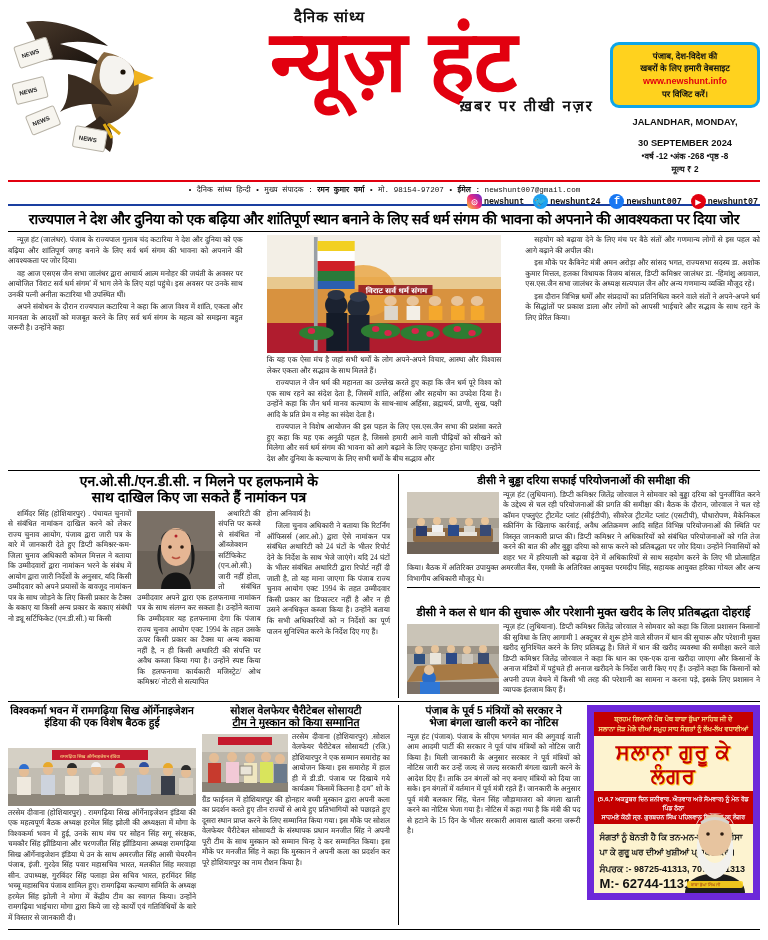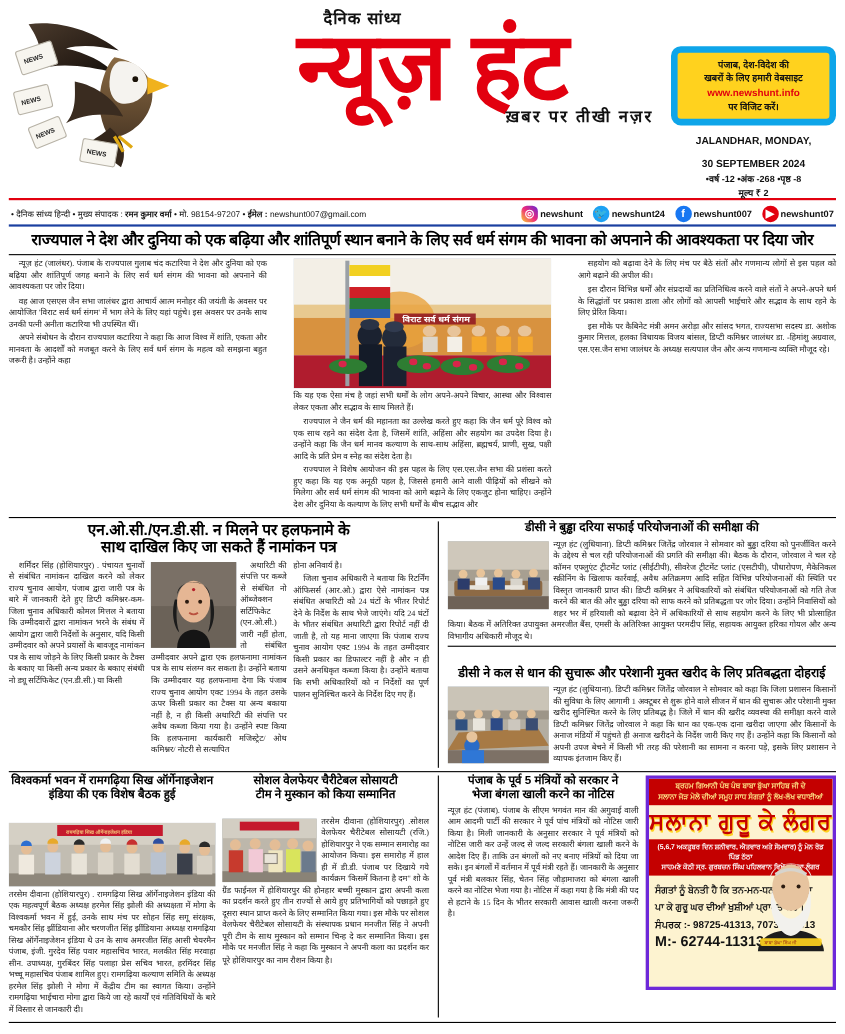--- a/index.html
+++ b/index.html
@@ -69,40 +69,41 @@
     letter-spacing: 2px;
   }
   .info-col {
     flex: 0 0 150px;
     margin-top: 42px;
     text-align: center;
     font-family: "Liberation Sans", sans-serif;
   }
   .web-box {
     background: #ffd21e;
-    border: 6px solid #0ea5e9;
+    border: 3px solid #0ea5e9;
     border-radius: 9px;
     padding: 5px 4px 5px;
     font-size: 8.5px;
     line-height: 1.45;
     color: #111;
     font-weight: 600;
   }
   .web-url { color: #e2000f; font-weight: 700; font-size: 9px; }
   .dateline { font-size: 9.3px; font-weight: 700; line-height: 1.35; margin-top: 8px; }
   .issue-line { font-size: 8.2px; font-weight: 600; line-height: 1.35; margin-top: 2px; }
 
   
   .strip-rule-top { height: 2px; background: #e2000f; margin: 0 0 2px; }
   .strip-rule-blue { height: 2px; background: #1a3fa0; }
   .strip {
     display: flex; align-items: center;
     height: 20px;
-    font-family: Liberation Sans, sans-serif;
+    font-family: Liberation Mono, monospace;
     padding: 0 2px;
+    flex-direction: column;
   }
   .imprint { font-size: 7.6px; color: #111; white-space: nowrap; }
   .imprint b { font-weight: 700; }
   .socials { margin-left: auto; display: flex; align-items: center; gap: 3px; }
   .soc { display: flex; align-items: center; gap: 2px; margin-left: 6px; }
   .soc-ic {
     width: 15px; height: 15px; border-radius: 4px;
     display: inline-flex; align-items: center; justify-content: center;
     color: #fff; font-size: 10px; font-weight: 700;
   }
@@ -165,21 +166,21 @@
   .pane-right { flex: 1 1 auto; }
   .vdivide { border-left: 1px solid #000; }
 
   .sub3 { display: flex; gap: 6px; }
   .sub3 > div { flex: 1 1 0; }
   .sub2 { display: flex; gap: 6px; }
   .sub2 > div { flex: 1 1 0; }
 
   
   .ad {
-    border: 3px solid #6d28d9;
+    border: 7px solid #6d28d9;
     background: #fdf3d0;
     padding: 0;
     position: relative;
     overflow: hidden;
     height: 195px;
   }
   .ad-top {
     background: #c40000; color: #ffe98a;
     font-family: "Liberation Sans", sans-serif;
     font-size: 6.6px; font-weight: 700;
@@ -387,22 +388,22 @@
       <div class="body" style="margin-top:2px;">
         <p style="text-indent:0;">कि यह एक ऐसा मंच है जहां सभी धर्मों के लोग अपने-अपने विचार, आस्था और विश्वास लेकर एकता और सद्भाव के साथ मिलते हैं।</p>
         <p>राज्यपाल ने जैन धर्म की महानता का उल्लेख करते हुए कहा कि जैन धर्म पूरे विश्व को एक साथ रहने का संदेश देता है, जिसमें शांति, अहिंसा और सहयोग का उपदेश दिया है। उन्होंने कहा कि जैन धर्म मानव कल्याण के साथ-साथ अहिंसा, ब्रह्मचर्य, प्राणी, सुख, पक्षी आदि के प्रति प्रेम व स्नेह का संदेश देता है।</p>
         <p>राज्यपाल ने विशेष आयोजन की इस पहल के लिए एस.एस.जैन सभा की प्रशंसा करते हुए कहा कि यह एक अनूठी पहल है, जिससे हमारी आने वाली पीढ़ियों को सीखने को मिलेगा और सर्व धर्म संगम की भावना को आगे बढ़ाने के लिए एकजुट होना चाहिए। उन्होंने देश और दुनिया के कल्याण के लिए सभी धर्मों के बीच सद्भाव और</p>
       </div>
     </div>
 
     <div class="lead-c3">
       <div class="body">
         <p>सहयोग को बढ़ावा देने के लिए मंच पर बैठे संतों और गणमान्य लोगों से इस पहल को आगे बढ़ाने की अपील की।</p>
+        <p>इस मौके पर कैबिनेट मंत्री अमन अरोड़ा और सांसद भगत, राज्यसभा सदस्य डा. अशोक कुमार मित्तल, हलका विधायक विजय बांसल, डिप्टी कमिश्नर जालंधर डा. -हिमांशु अग्रवाल, एस.एस.जैन सभा जालंधर के अध्यक्ष सत्यपाल जैन और अन्य गणमान्य व्यक्ति मौजूद रहे।</p>
         <p>इस दौरान विभिन्न धर्मों और संप्रदायों का प्रतिनिधित्व करने वाले संतों ने अपने-अपने धर्म के सिद्धांतों पर प्रकाश डाला और लोगों को आपसी भाईचारे और सद्भाव के साथ रहने के लिए प्रेरित किया।</p>
-        <p>इस मौके पर कैबिनेट मंत्री अमन अरोड़ा और सांसद भगत, राज्यसभा सदस्य डा. अशोक कुमार मित्तल, हलका विधायक विजय बांसल, डिप्टी कमिश्नर जालंधर डा. -हिमांशु अग्रवाल, एस.एस.जैन सभा जालंधर के अध्यक्ष सत्यपाल जैन और अन्य गणमान्य व्यक्ति मौजूद रहे।</p>
       </div>
     </div>
   </div>
 
   <div class="rule-thin" style="margin-top:4px;"></div>
 
   <div class="two-pane" style="margin-top:3px;">
 
     <div class="pane-left">
       <div class="sec-head xl">एन.ओ.सी./एन.डी.सी. न मिलने पर हलफनामे के</div>
@@ -554,21 +555,21 @@
               </g>
             </svg>
           </div>
           <div class="body" style="margin-top:2px;">
             <p style="text-indent:0;">तरसेम दीवाना (होशियारपुर) . रामगढ़िया सिख ऑर्गेनाइजेशन इंडिया की एक महत्वपूर्ण बैठक अध्यक्ष हरमेल सिंह झोली की अध्यक्षता में मोगा के विश्वकर्मा भवन में हुई, उनके साथ मंच पर सोहन सिंह सगू संरक्षक, चमकौर सिंह झींडियाना और चरणजीत सिंह झींडियाना अध्यक्ष रामगढ़िया सिख ऑर्गेनाइजेशन इंडिया थे उन के साथ अमरजीत सिंह आसी चेयरमैन पंजाब, इंजी. गुरदेव सिंह पवार महासचिव भारत, मलकीत सिंह मरवाहा सीन. उपाध्यक्ष, गुरबिंदर सिंह पलाहा प्रेस सचिव भारत, हरमिंदर सिंह भच्चू महासचिव पंजाब शामिल हुए। रामगढ़िया कल्याण समिति के अध्यक्ष हरमेल सिंह झोली ने मोगा में केंद्रीय टीम का स्वागत किया। उन्होंने रामगढ़िया भाईचारा मोगा द्वारा किये जा रहे कार्यों एवं गतिविधियों के बारे में विस्तार से जानकारी दी।</p>
           </div>
         </div>
 
         <div>
           <div class="sec-head sm">सोशल वेलफेयर चैरीटेबल सोसायटी</div>
-          <div class="sec-head sm" style="margin-bottom:13px;">टीम ने मुस्कान को किया सम्मानित</div>
+          <div class="sec-head sm" style="margin-bottom:3px;text-decoration:underline;">टीम ने मुस्कान को किया सम्मानित</div>
           <div class="body">
             <div class="photo" style="width:86px;height:58px;float:left;margin:2px 4px 2px 0;">
               <svg width="86" height="58" viewBox="0 0 86 58">
                 <rect width="86" height="58" fill="#bdb7ab"></rect>
                 <rect y="0" width="86" height="18" fill="#d3cec3"></rect>
                 <rect x="16" y="3" width="54" height="8" fill="#c5192d"></rect>
                 <rect y="48" width="86" height="10" fill="#8a8377"></rect>
                 <g>
                   <circle cx="12" cy="24" r="5" fill="#e4bd96"></circle>
                     <rect x="6" y="29" width="13" height="20" fill="#c73a2d"></rect>

